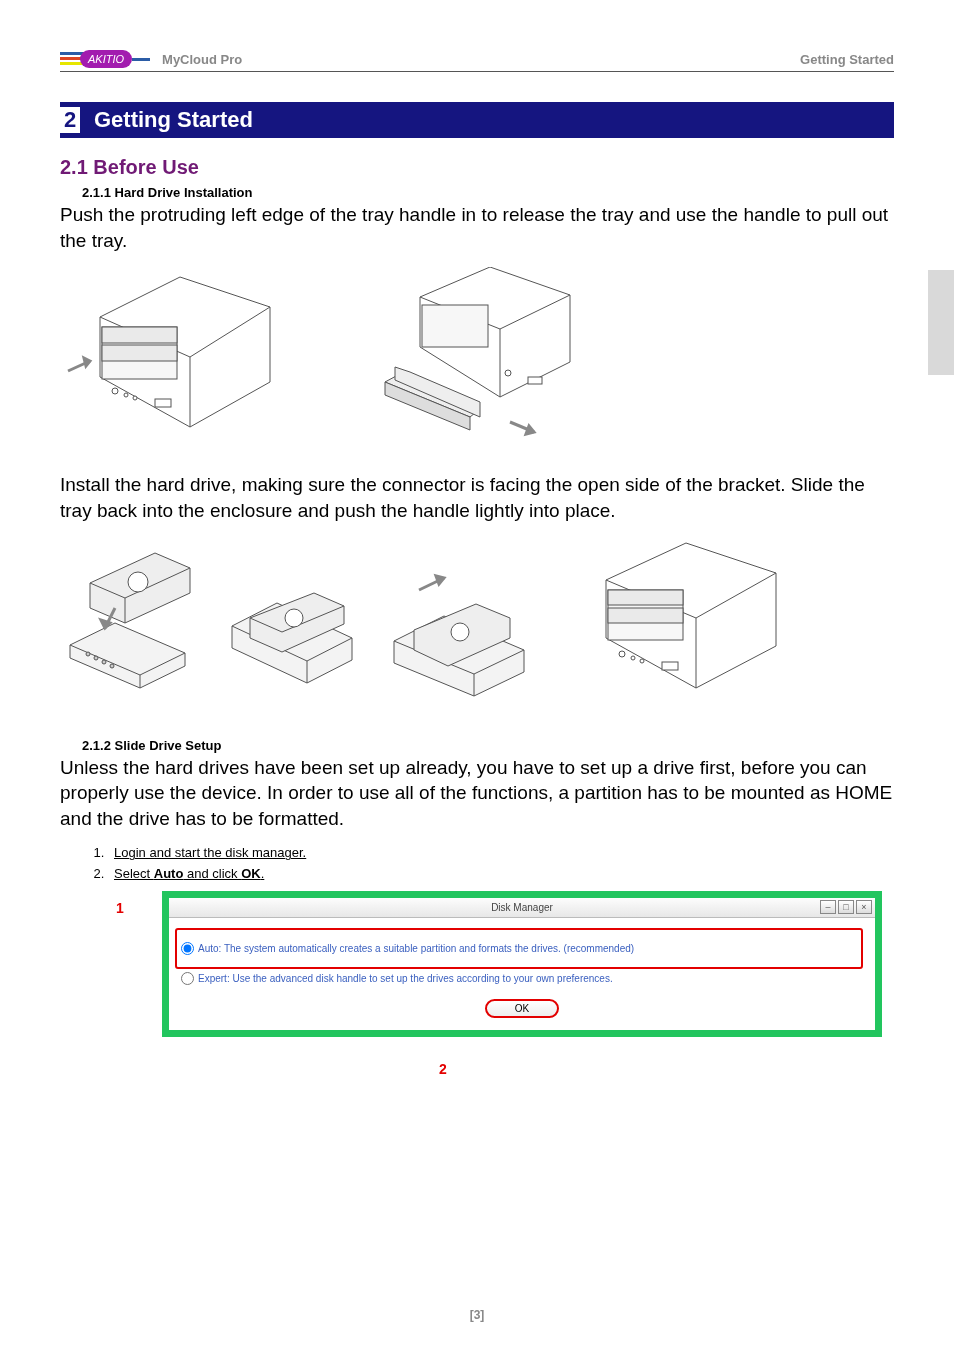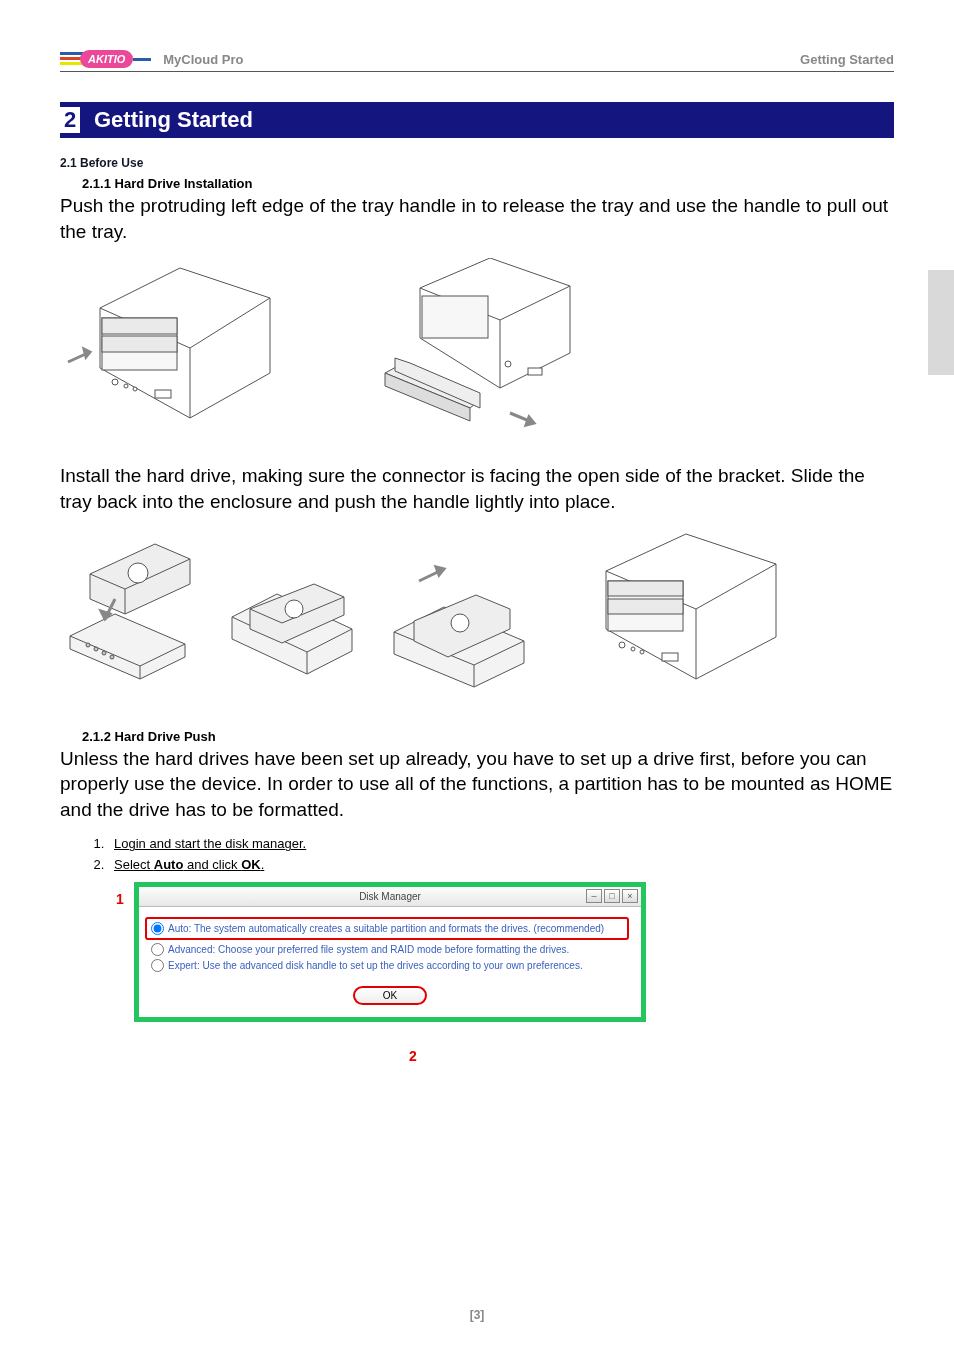--- a/index.html
+++ b/index.html
@@ -41,24 +41,24 @@
   .logo-stripes span {
     display: block;
     width: 24px;
     height: 3px;
     margin-bottom: 2px;
   }
   .logo-stripes .s1 { background: #2b5ca6; }
   .logo-stripes .s2 { background: #d42; }
   .logo-stripes .s3 { background: #e6e600; }
   .logo-badge {
-    background: #ec4899;
+    background: #a21caf;
     color: #fff;
     font-style: italic;
-    font-weight: bold;
+    font-weight: normal;
     font-size: 11px;
     padding: 3px 8px;
     border-radius: 10px;
     margin-left: -4px;
   }
   .logo-tail {
     width: 18px;
     height: 3px;
     background: #2b5ca6;
     display: inline-block;
@@ -95,23 +95,23 @@
     align-items: center;
     justify-content: center;
     margin: -5px 0 -5px -8px;
     padding: 5px 4px;
   }
   .chapter-title {
     font-weight: bold;
     font-size: 22px;
   }
   .h2 {
-    color: #0f172a;
-    font-weight: bold;
-    font-size: 12px;
+    color: #701a75;
+    font-weight: bold;
+    font-size: 20px;
     margin-bottom: 6px;
   }
   .h3 {
     color: #000;
     font-weight: bold;
     font-size: 13px;
     margin-bottom: 2px;
     margin-top: 4px;
     margin-left: 22px;
   }
@@ -147,23 +147,24 @@
   }
   ol.steps li {
     margin-bottom: 6px;
     padding-left: 6px;
   }
   .dialog-wrap {
     margin: 10px 0 14px 74px;
     position: relative;
   }
   .dialog {
-    width: 512px;
-    border: 5px solid #22c55e;
+    width: 720px;
+    border: 7px solid #22c55e;
     font-size: 10px;
+    margin-left: 28px;
   }
   .dlg-titlebar {
     background: linear-gradient(#fdfdfd, #e7e7e7);
     border-bottom: 1px solid #bbb;
     height: 20px;
     display: flex;
     align-items: center;
     position: relative;
   }
   .dlg-title {
@@ -199,21 +200,21 @@
     align-items: center;
     gap: 4px;
     color: #3a5fbf;
     margin-bottom: 3px;
     font-size: 10px;
   }
   .opt-row input { margin: 0; }
   .opt-row.selected {
     border: 2px solid #e30000;
     border-radius: 3px;
-    padding: 3px 4px;
+    padding: 12px 4px;
     margin-left: -6px;
   }
   .ok-row {
     text-align: center;
     margin-top: 14px;
     position: relative;
   }
   .ok-btn {
     border: 2px solid #e30000;
     border-radius: 10px;
@@ -378,21 +379,21 @@
           <rect x="32" y="70" width="75" height="15" fill="#eaeaea"></rect>
           <circle cx="46" cy="116" r="3"></circle>
           <circle cx="57" cy="120" r="2"></circle>
           <circle cx="66" cy="123" r="2"></circle>
           <rect x="86" y="124" width="16" height="8"></rect>
         </g>
       </svg>
     </div>
   </div>
 
-  <div class="h3">2.1.2   Hard Drive Push</div>
+  <div class="h3">2.1.2   Slide Drive Setup</div>
   <div class="body-text">Unless the hard drives have been set up already, you have to set up a drive first, before you can properly use the device. In order to use all of the functions, a partition has to be mounted as HOME and the drive has to be formatted.</div>
 
   <ol class="steps">
     <li>Login and start the disk manager.</li>
     <li>Select <b>Auto</b> and click <b>OK</b>.</li>
   </ol>
 
   <div class="dialog-wrap">
     <span class="callout c1">1</span>
     <div class="dialog">
@@ -404,24 +405,20 @@
           <span class="dlg-btn">×</span>
         </div>
       </div>
       <div class="dlg-body">
         <label class="opt-row selected">
           <input type="radio" checked="" style="">
           <span>Auto: The system automatically creates a suitable partition and formats the drives. (recommended)</span>
         </label>
         <label class="opt-row">
           <input type="radio" style="">
-          <span>Advanced: Choose your preferred file system and RAID mode before formatting the drives.</span>
-        </label>
-        <label class="opt-row">
-          <input type="radio" style="">
           <span>Expert: Use the advanced disk handle to set up the drives according to your own preferences.</span>
         </label>
         <div class="ok-row">
           <span class="callout c2">2</span>
           <span class="ok-btn">OK</span>
         </div>
       </div>
     </div>
   </div>
 

